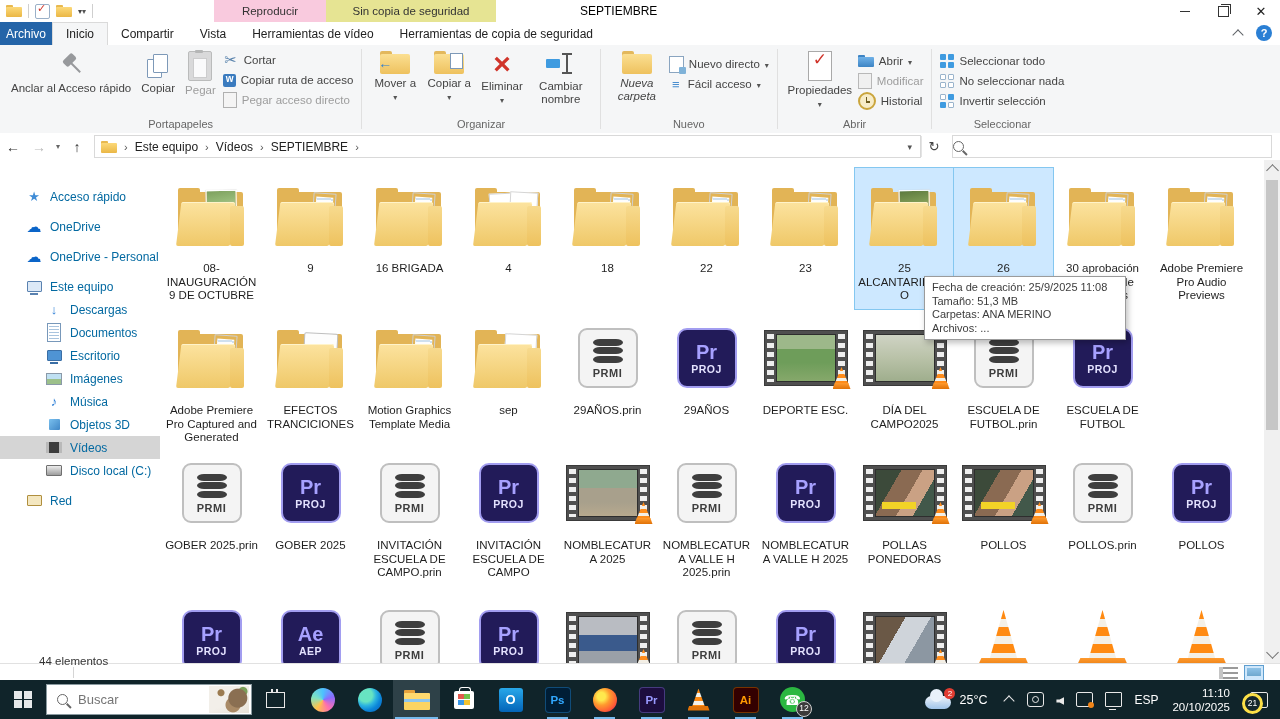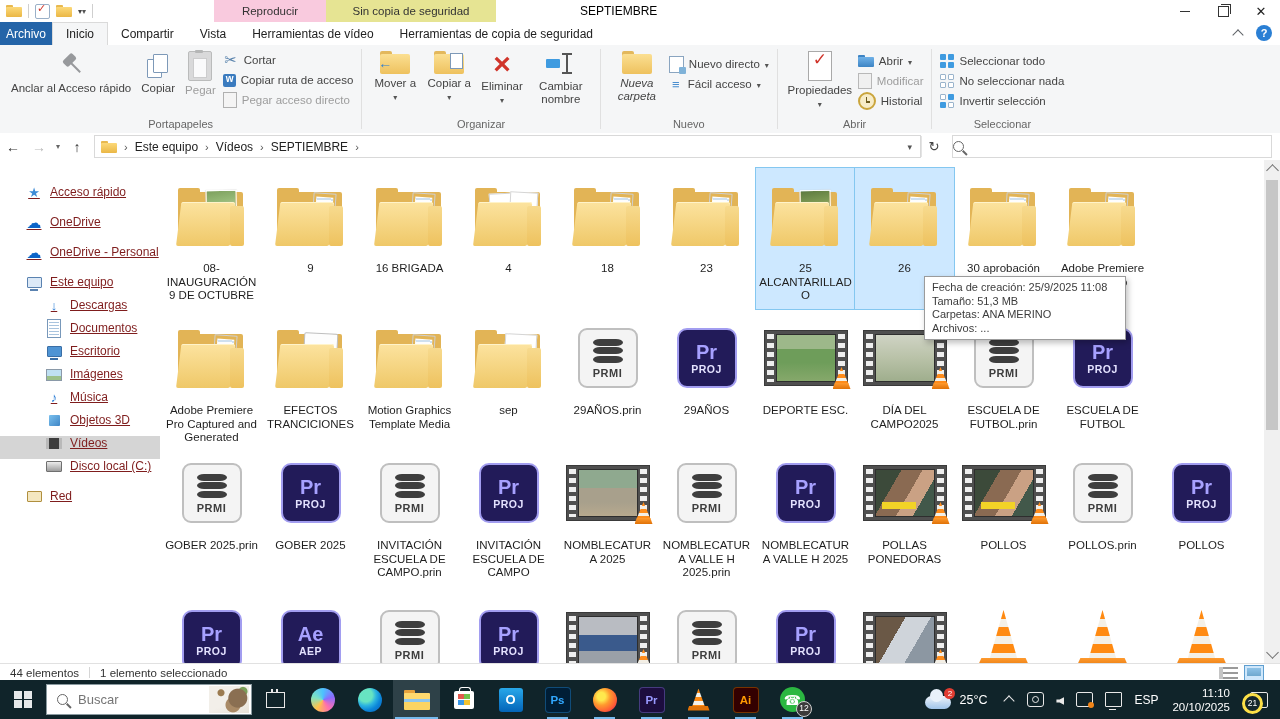--- a/index.html
+++ b/index.html
@@ -106,21 +106,21 @@
   .addr-right{margin-left:auto;display:flex;align-items:center;}
   .addr-caret{font-size:9px;color:#555;padding:0 8px;}
   .refreshbtn{width:24px;height:21px;border-left:1px solid #e4e4e4;display:flex;align-items:center;justify-content:center;color:#444;font-size:13px;}
   .searchbox{position:relative;width:318px;height:21px;border:1px solid #d9d9d9;margin:0 8px 0 6px;display:flex;align-items:center;}
   .searchbox input{border:none;outline:none;flex:1;font-size:12px;color:#777;padding:0 8px;font-family:inherit;background:transparent;}
   .mag{width:9px;height:9px;border:1.5px solid #666;border-radius:50%;position:relative;margin-right:12px;flex:0 0 9px;}
   .mag::after{content:"";position:absolute;width:6px;height:1.5px;background:#666;transform:rotate(45deg);right:-5px;bottom:-2px;}
 
   
   .side{position:absolute;left:0;top:160px;width:160px;height:503px;background:#fff;padding-top:18px;box-sizing:border-box;overflow:hidden;}
-  .sitem{display:flex;align-items:flex-start;height:23px;font-size:12px;color:#7f1d1d;padding-left:26px;gap:8px;text-decoration:underline;}
+  .sitem{display:flex;align-items:center;height:23px;font-size:12px;color:#0369a1;padding-left:26px;gap:8px;}
   .sitem.d1{padding-left:46px;}
   .sitem.gap{margin-top:7px;}
   .sitem.sel{background:#d5d5d5;}
   .si{width:16px;height:15px;display:inline-flex;align-items:center;justify-content:center;flex:0 0 16px;position:relative;}
   .si-star::before{content:"★";color:#3f8cd6;font-size:13px;}
   .si-cloud::before{content:"☁";color:#0a64c8;font-size:15px;font-weight:bold;}
   .si-down::before{content:"↓";color:#2e7fd6;font-weight:bold;font-size:13px;}
   .si-music::before{content:"♪";color:#2e7fd6;font-size:13px;font-weight:bold;}
   .si-pc i{width:13px;height:9px;border:1.5px solid #5a82b0;background:#dce9f7;border-radius:1px;display:block;}
   .si-pc::after{content:"";position:absolute;bottom:-1px;left:4px;width:8px;height:2px;background:#5a82b0;}
@@ -201,21 +201,21 @@
   
   .scrollbar{position:absolute;right:0;top:160px;width:16px;height:503px;background:#f0f0f0;}
   .sb-arrow{position:absolute;left:4px;width:8px;height:8px;border-left:1.5px solid #6f6f6f;border-top:1.5px solid #6f6f6f;}
   .sb-up{top:6px;transform:rotate(45deg);}
   .sb-down{bottom:6px;transform:rotate(225deg);}
   .sb-thumb{position:absolute;left:2px;width:12px;top:20px;height:250px;background:#c6c6c6;}
 
   
   .statusbar{position:absolute;left:0;top:663px;width:1280px;height:17px;background:#fff;border-top:1px solid #e1e1e1;display:flex;align-items:center;font-size:11.5px;color:#333;}
   .statusbar .stdiv{width:1px;height:11px;background:#d5d5d5;margin:0 10px;}
-  .stleft{padding-left:10px;display:flex;align-items:center;}
+  .stleft{padding-left:10px;display:flex;align-items:center;flex-direction:column;}
   .viewicons{position:absolute;right:16px;top:1px;display:flex;gap:6px;align-items:center;}
   .vw1{width:15px;height:12px;background:repeating-linear-gradient(180deg,#9a9a9a 0 2px,transparent 2px 5px);border-left:4px solid #c5c5c5;}
   .vw2{width:18px;height:14px;background:#cfe7fb;border:1px solid #5f9fd0;position:relative;}
   .vw2::after{content:"";position:absolute;left:2px;top:2px;right:2px;bottom:4px;background:linear-gradient(180deg,#8fc3e8,#6fa8cf);}
 
   
   .taskbar{position:absolute;left:0;top:680px;width:1280px;height:39px;background:#10242a;display:flex;align-items:center;}
   .start{width:46px;height:39px;display:flex;align-items:center;justify-content:center;}
   .winlogo{display:grid;grid-template-columns:8px 8px;grid-template-rows:8px 8px;gap:1.5px;}
   .winlogo b{background:#e6e9ea;}
@@ -639,20 +639,31 @@
         </div>
         <div class="cell">
           <div class="icon-wrap">
             <div class="fold">
               <i class="f-back"></i>
               <i class="f-paper"></i>
               <i class="f-front"></i>
               <i class="f-tab"></i>
             </div>
           </div>
+          <div class="lab">22</div>
+        </div>
+        <div class="cell">
+          <div class="icon-wrap">
+            <div class="fold">
+              <i class="f-back"></i>
+              <i class="f-paper"></i>
+              <i class="f-front"></i>
+              <i class="f-tab"></i>
+            </div>
+          </div>
           <div class="lab">23</div>
         </div>
         <div class="cell sel">
           <div class="icon-wrap">
             <div class="fold">
               <i class="f-back"></i>
               <i class="f-photo ph-dirt"></i>
               <i class="f-front"></i>
               <i class="f-tab"></i>
             </div>

